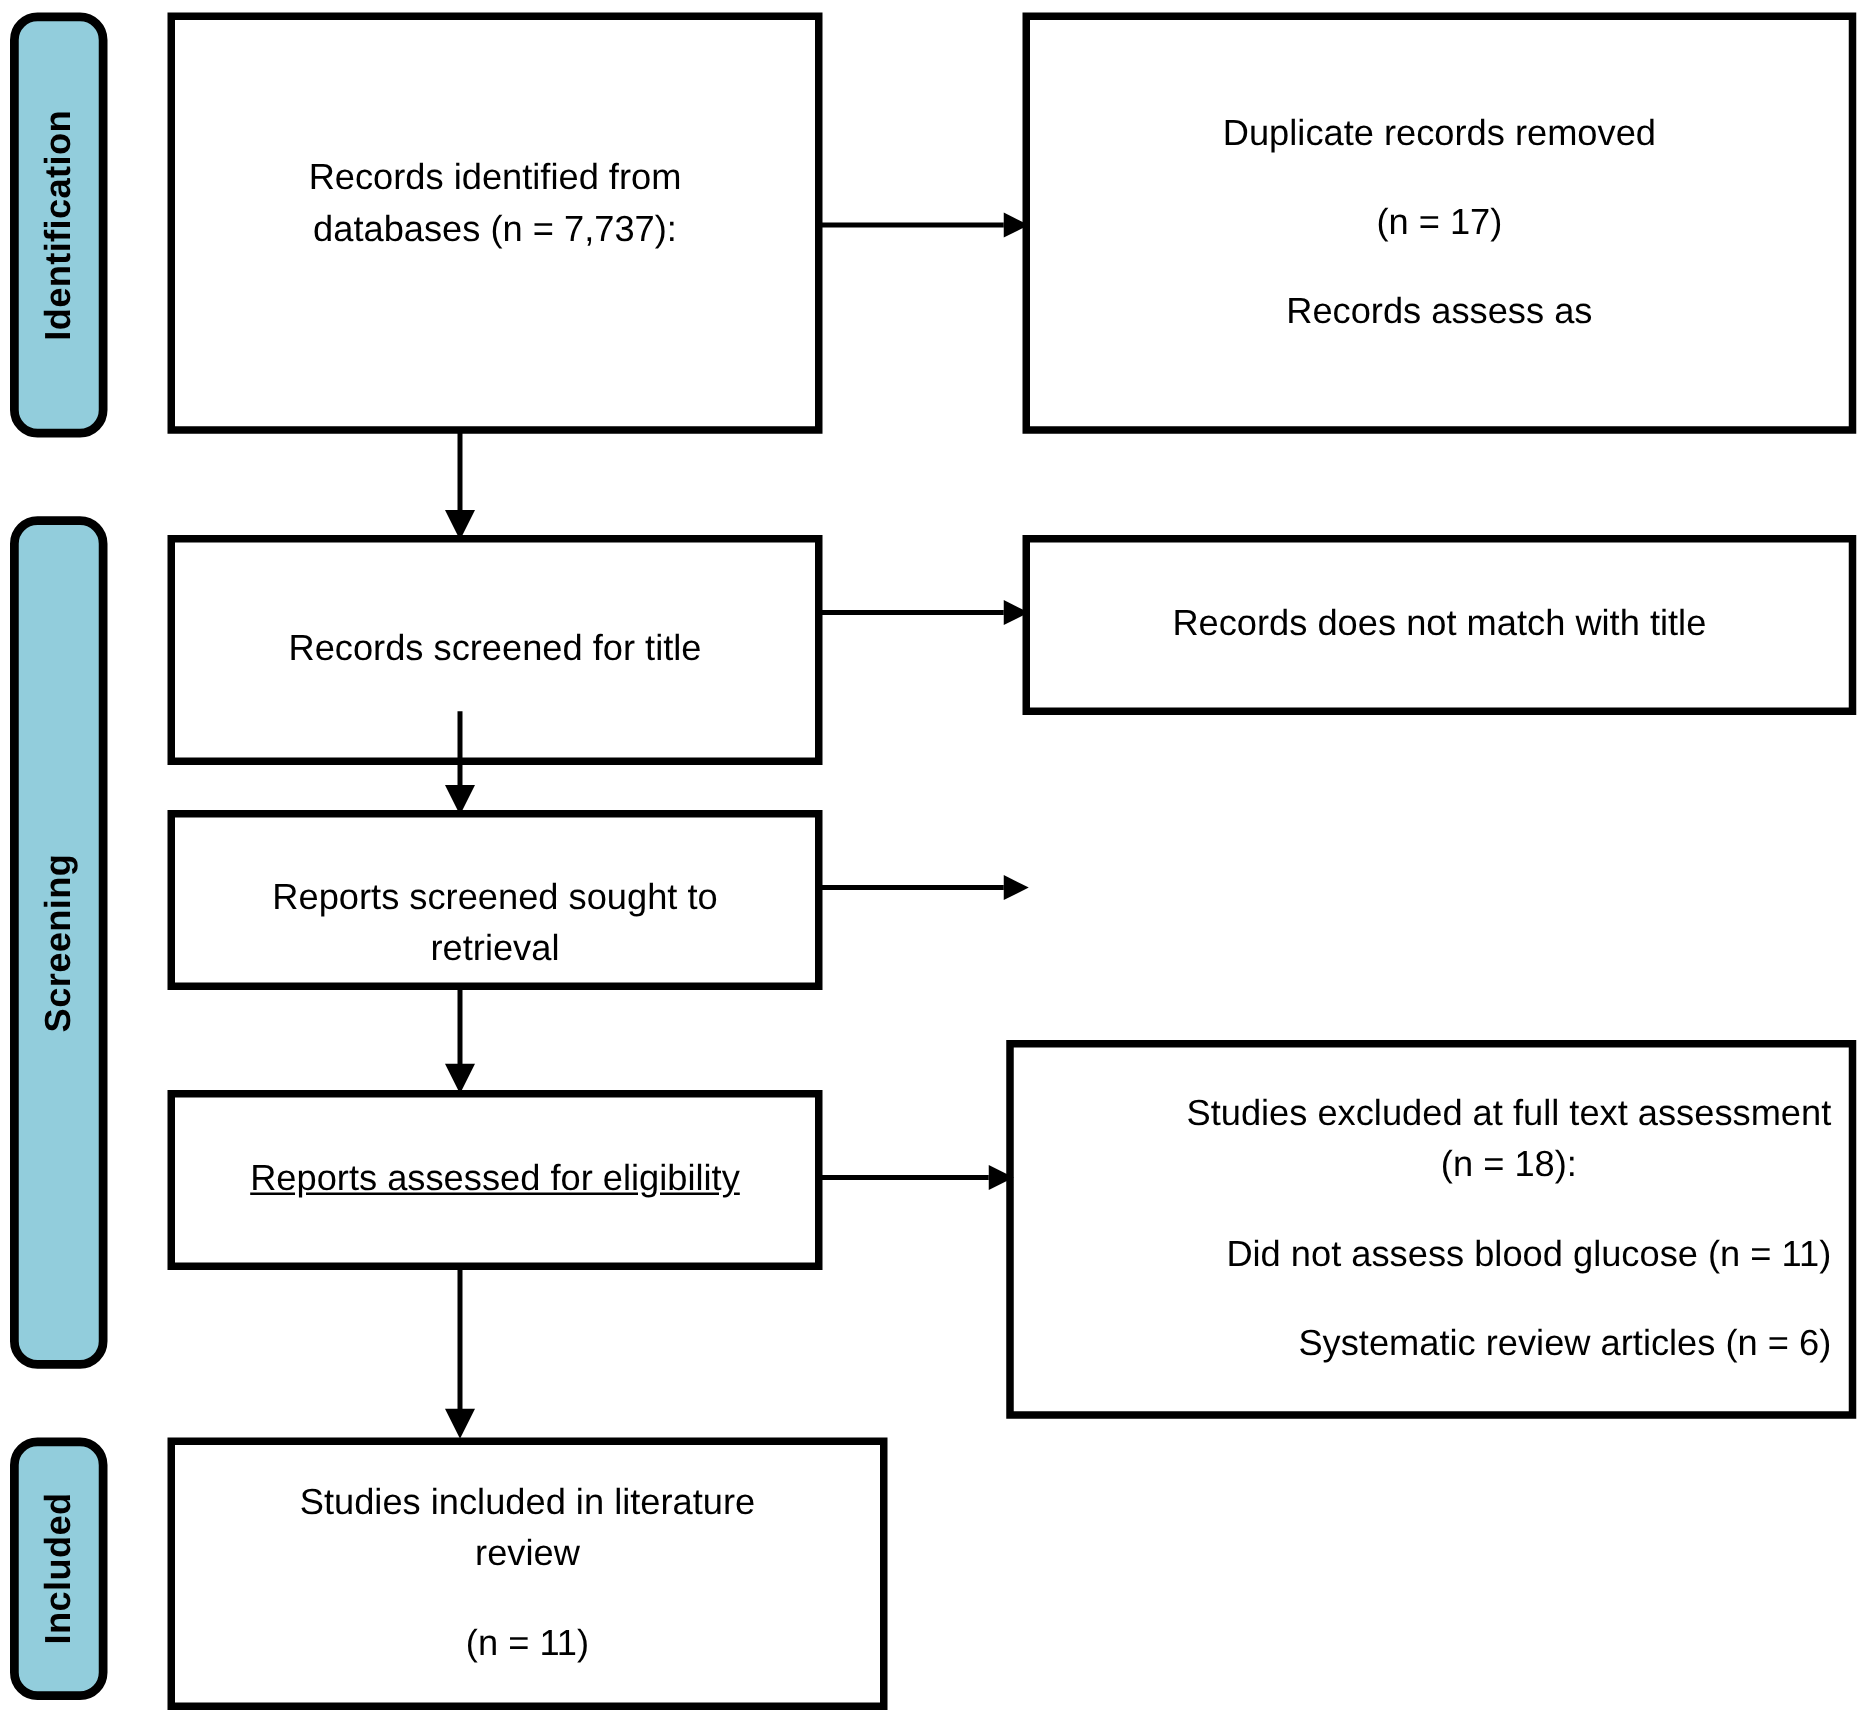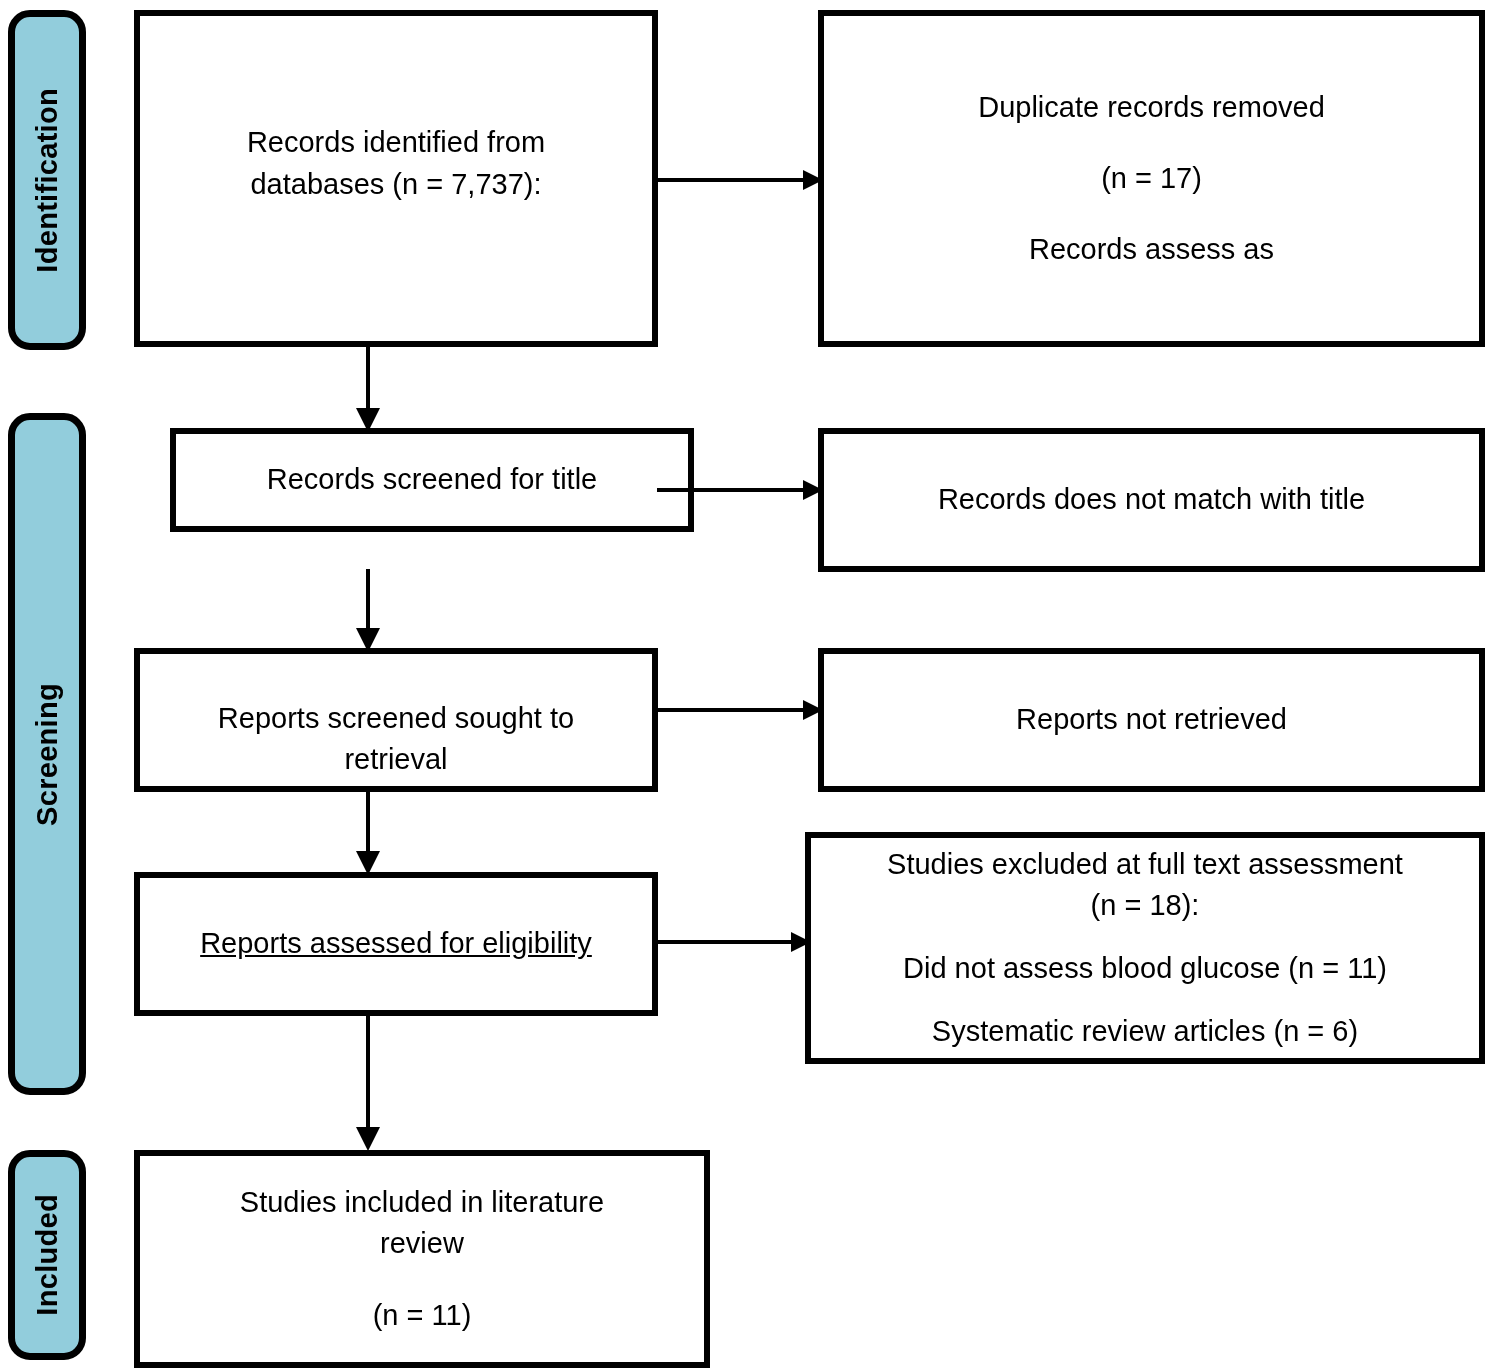--- a/index.html
+++ b/index.html
@@ -93,42 +93,39 @@
   </div>
 
   <div class="box" style="left:818px; top:10px; width:667px; height:337px;">
     <div class="line">Duplicate records removed</div>
     <div class="gap"></div>
     <div class="line">(n = 17)</div>
     <div class="gap"></div>
     <div class="line">Records assess as</div>
   </div>
 
-  <div class="box" style="left:134px; top:428px; width:524px; height:104px;margin-left:36px;">
+  <div class="box" style="left:134px; top:428px; width:524px; height:184px;">
     <div class="line">Records screened for title</div>
   </div>
 
   <div class="box" style="left:818px; top:428px; width:667px; height:144px;">
     <div class="line">Records does not match with title</div>
   </div>
 
   <div class="box" style="left:134px; top:648px; width:524px; height:144px;justify-content:flex-end;">
     <div class="line">Reports screened sought to
 retrieval</div>
   </div>
 
-  <div class="box" style="left:818px; top:648px; width:667px; height:144px;">
-    <div class="line">Reports not retrieved</div>
-  </div>
 
   <div class="box" style="left:134px; top:872px; width:524px; height:144px;text-decoration:underline;">
     <div class="line">Reports assessed for eligibility</div>
   </div>
 
-  <div class="box" style="left:805px; top:832px; width:680px; height:232px;">
+  <div class="box" style="left:805px; top:832px; width:680px; height:303px;align-items:flex-end;">
     <div class="line">Studies excluded at full text assessment
 (n = 18):</div>
     <div class="gap"></div>
     <div class="line">Did not assess blood glucose (n = 11)</div>
     <div class="gap"></div>
     <div class="line">Systematic review articles (n = 6)</div>
   </div>
 
   <div class="box" style="left:134px; top:1150px; width:576px; height:218px;">
     <div class="line">Studies included in literature

